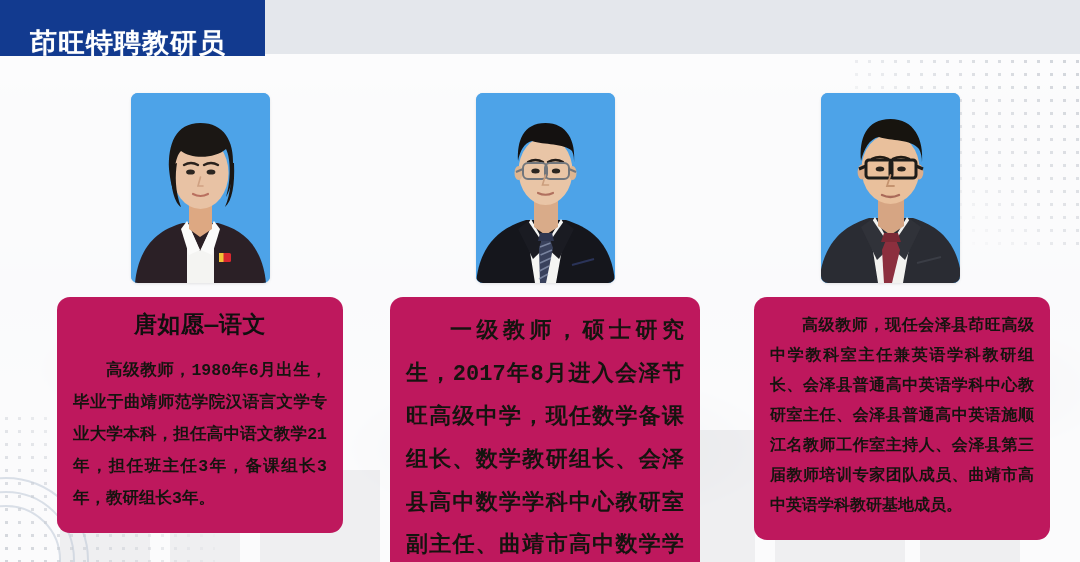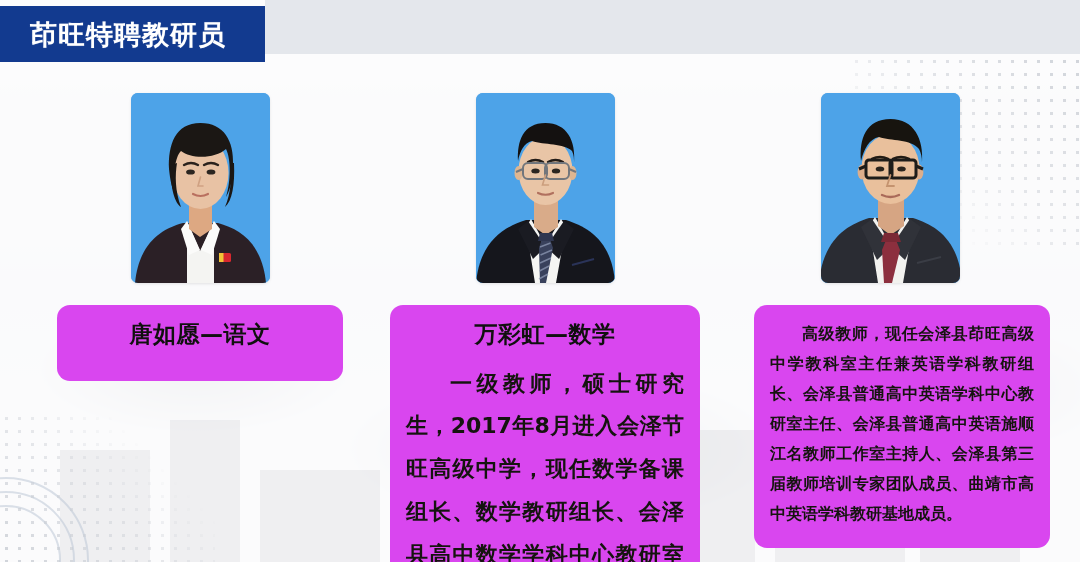--- a/index.html
+++ b/index.html
@@ -41,23 +41,23 @@
   }
   #arcs-bl{position:absolute;left:0;bottom:0;width:150px;height:120px;}
 
   
   #header{position:absolute;left:0;top:0;width:1080px;height:56px;}
   #header-strip{
     position:absolute;left:265px;top:0;right:0;height:54px;
     background:#e4e7ec;
   }
   #header-block{
-    position:absolute;left:0;top:6px;width:265px;height:56px;
+    position:absolute;left:0;top:0;width:265px;height:56px;
     background:#123a8f;
-    display:flex;align-items:center;
+    display:flex;align-items:flex-end;
   }
   #header-title{
     color:#ffffff;font-size:27px;font-weight:700;letter-spacing:1px;
     margin-left:30px;line-height:1;
     text-shadow:0 0 1px rgba(255,255,255,.35);
   }
 
   
   #columns{position:absolute;left:0;top:56px;width:1080px;height:506px;}
   .col{position:absolute;top:0;}
@@ -69,22 +69,22 @@
   .photo-wrap{display:flex;justify-content:center;margin-top:37px;}
   .photo{
     width:139px;height:190px;border-radius:7px;overflow:hidden;
     position:relative;background:#4da3e8;
     box-shadow:0 1px 3px rgba(0,0,0,.10);
   }
   .photo svg{display:block;width:139px;height:190px;}
 
   
   .card{
-    margin-top:22px;background:#d946ef;border-radius:13px;
-    padding:14px 16px 18px 16px;box-sizing:border-box;
+    margin-top:14px;background:#be185d;border-radius:13px;
+    padding:14px 16px 18px 16px;box-sizing:border-box;font-family:Liberation Mono, monospace;
   }
   #card-0{margin-left:17px;width:286px;}
   #card-1{margin-left:10px;width:310px;}
   #card-2{margin-left:24px;width:296px;}
 
   .card-title{
     text-align:center;font-size:23px;font-weight:700;color:#10100f;
     letter-spacing:.5px;margin:2px 0 14px 0;line-height:1.2;
   }
   .card-body{
@@ -162,20 +162,21 @@
           <path d="M69.5 84 L67 93 L72 93" stroke="#cfa182" stroke-width="1.6" fill="none" stroke-linecap="round"></path>
           <path d="M62 101 Q69.5 105 77 101" stroke="#b9705f" stroke-width="2.2" fill="none" stroke-linecap="round"></path>
 
           <rect x="88" y="160" width="12" height="9" rx="1.5" fill="#d8282f"></rect>
           <rect x="88" y="160" width="4.5" height="9" fill="#f2c437"></rect>
         </svg>
       </div>
     </div>
     <div class="card" id="card-0">
       <div class="card-title">唐如愿—语文</div>
+      <div class="card-body">高级教师，1980年6月出生，毕业于曲靖师范学院汉语言文学专业大学本科，担任高中语文教学21年，担任班主任3年，备课组长3年，教研组长3年。</div>
     </div>
   </div>
 
   <div class="col" id="col-1">
     <div class="photo-wrap">
       <div class="photo">
         <svg viewBox="0 0 139 190">
           <rect width="139" height="190" fill="#4da3e8"></rect>
 
           <path d="M0 190 C4 148 28 134 50 127 L90 127 C112 134 136 148 139 190 Z" fill="#15161c"></path>
@@ -219,21 +220,20 @@
           </g>
 
           <path d="M69.5 82 L66.5 92 L72.5 92" stroke="#cb9e7d" stroke-width="1.6" fill="none" stroke-linecap="round"></path>
           <path d="M62 100 Q69.5 103.5 77 100" stroke="#b0705e" stroke-width="2.2" fill="none" stroke-linecap="round"></path>
 
           <path d="M96 172 L118 166" stroke="#2a3358" stroke-width="2" fill="none"></path>
         </svg>
       </div>
     </div>
     <div class="card" id="card-1">
-      <div class="card-title">万彩虹—数学</div>
       <div class="card-body">一级教师，硕士研究生，2017年8月进入会泽节旺高级中学，现任数学备课组长、数学教研组长、会泽县高中数学学科中心教研室副主任、曲靖市高中数学学科基地成员。</div>
     </div>
   </div>
 
   <div class="col" id="col-2">
     <div class="photo-wrap">
       <div class="photo">
         <svg viewBox="0 0 139 190">
           <rect width="139" height="190" fill="#4da3e8"></rect>
 

